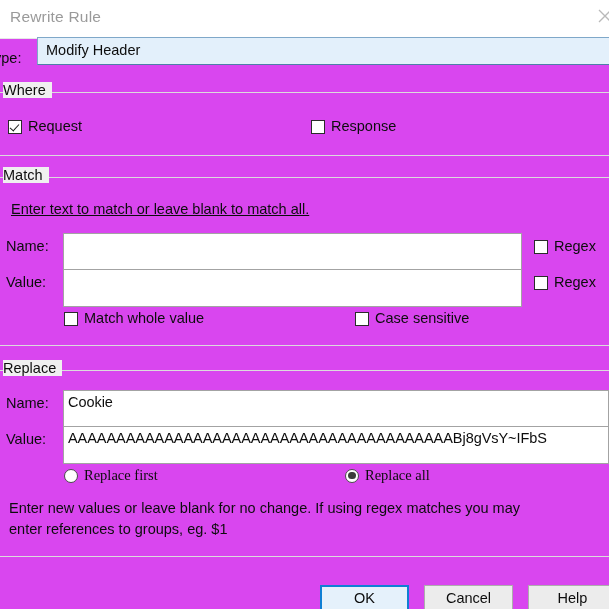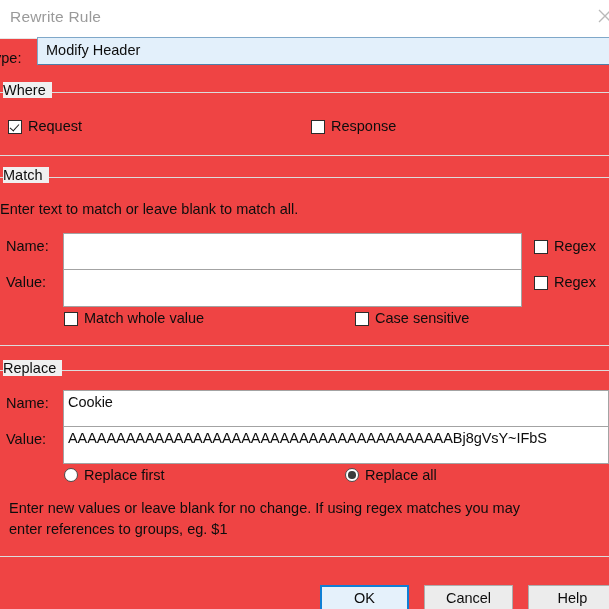--- a/index.html
+++ b/index.html
@@ -13,21 +13,21 @@
     background: #f0f0f0;
     font-family: "Liberation Sans", sans-serif;
     font-size: 14.5px;
     color: #0d0d0d;
     -webkit-font-smoothing: antialiased;
   }
   .dialog {
     position: relative;
     width: 609px;
     height: 609px;
-    background: #ef4444;
+    background: #d946ef;
   }
 
   
   .titlebar {
     position: absolute;
     left: 0; top: 0;
     width: 609px; height: 38px;
     background: #ffffff;
     border-bottom: 1px solid #e6e6e6;
   }
@@ -152,20 +152,21 @@
     margin-left: 6px;
     font-size: 14.5px;
   }
 
   
   .rbrow {
     position: absolute;
     display: flex;
     align-items: center;
     white-space: nowrap;
+    font-family: Liberation Serif, serif;
   }
   .radio-icon {
     width: 14px; height: 14px;
     border: 1px solid #4a4a4a;
     border-radius: 50%;
     background: #ffffff;
     box-sizing: border-box;
     position: relative;
     flex: 0 0 auto;
   }
@@ -235,21 +236,21 @@
   <div class="cbrow" style="left:311px; top:118px;">
     <span class="checkbox-icon"></span>
     <span class="lbl">Response</span>
   </div>
 
   <div class="group-line" style="top:155px;"></div>
 
   <div class="group-title" style="top:167px;">Match</div>
   <div class="group-line" style="top:177px;"></div>
 
-  <div class="hint" style="left:0; top:201px;">Enter text to match or leave blank to match all.</div>
+  <div class="hint" style="left:11px; top:201px;text-decoration:underline;">Enter text to match or leave blank to match all.</div>
 
   <div class="field-label" style="left:6px; top:238px;">Name:</div>
   <div class="textinput" style="left:63px; top:233px; width:459px;">
     <span class="val"></span>
   </div>
   <div class="cbrow" style="left:534px; top:238px;">
     <span class="checkbox-icon"></span>
     <span class="lbl">Regex</span>
   </div>
 

